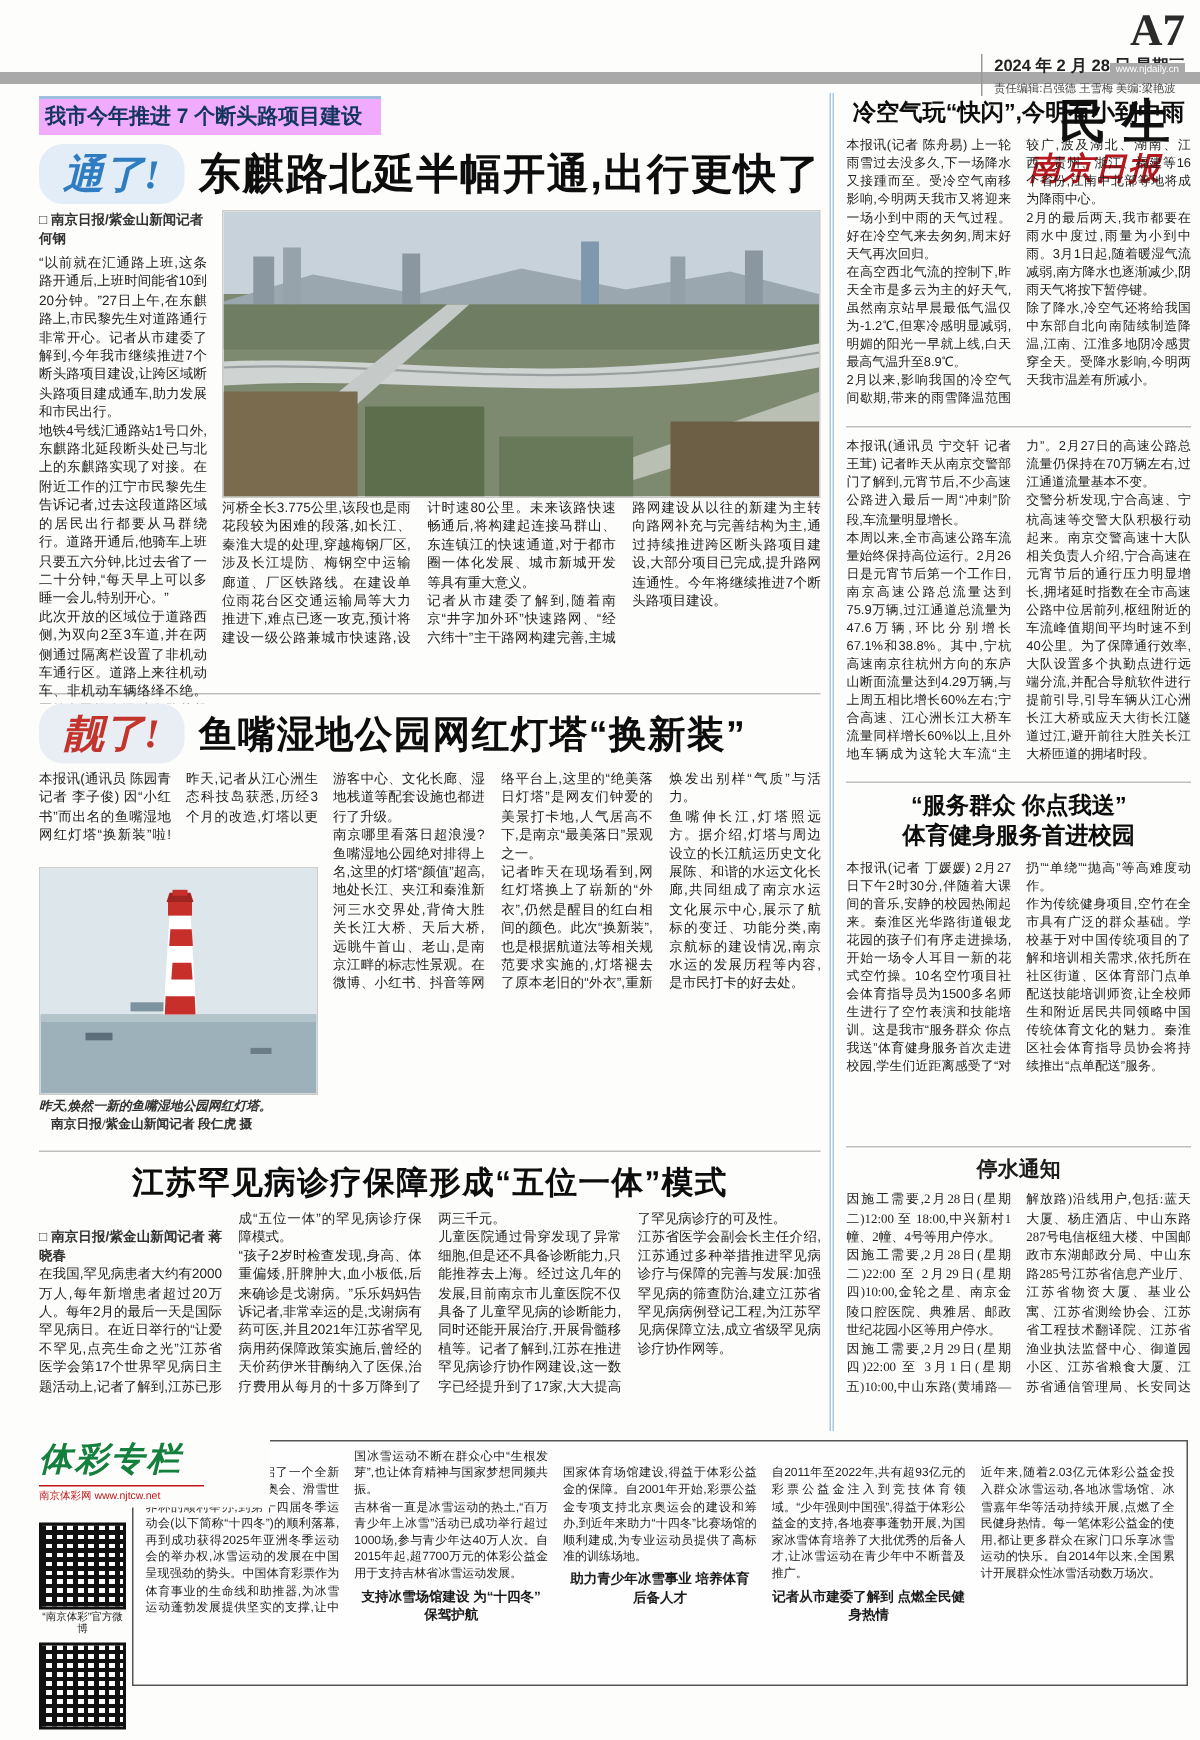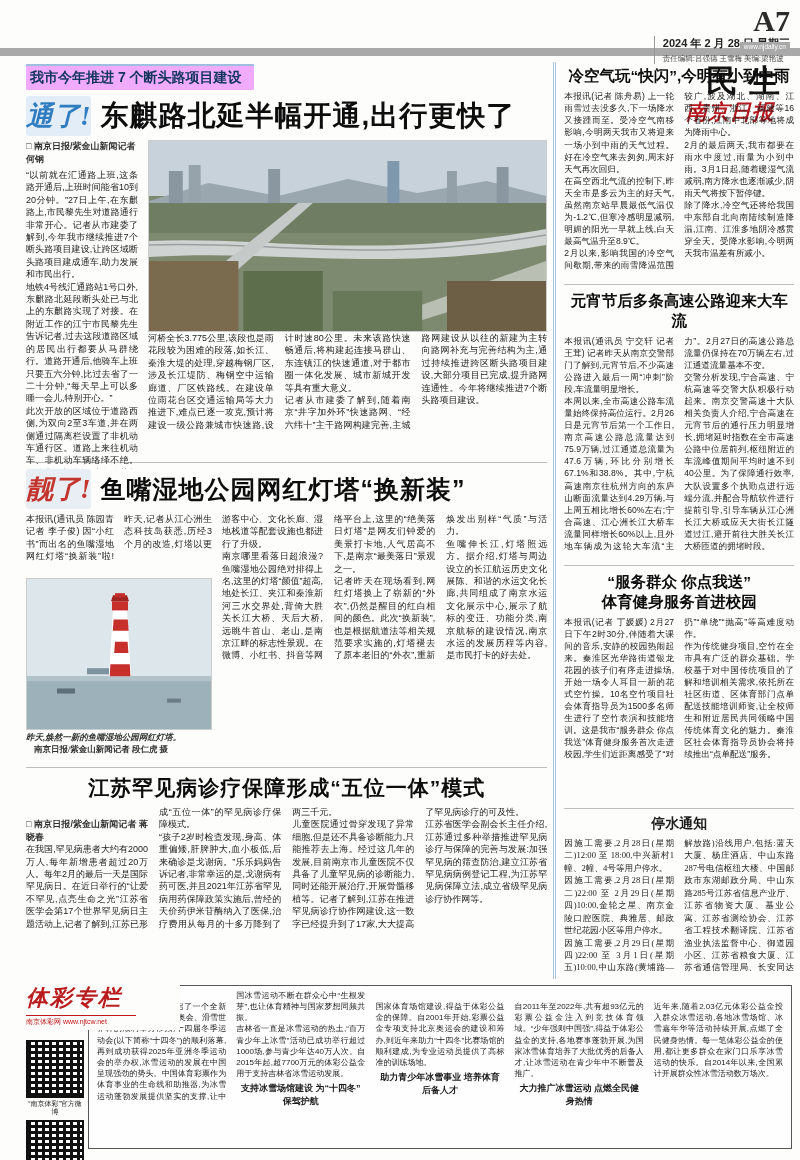--- a/index.html
+++ b/index.html
@@ -22,21 +22,21 @@
   .colR{width:230px;border-left:3px double #a9c7de;padding-left:8px;}
   .rule{border-top:1px solid #bfbfbf;margin:6px 0;}
   
   .body{font-size:9px;line-height:1.38;text-align:justify;color:#222;white-space:pre-line;overflow:hidden;}
   .byline{font-size:9px;font-weight:bold;color:#333;margin-bottom:3px;}
   
   .kicker{display:inline-block;background:#f0abfc;border-top:2px solid #9dbedd;color:#14365e;
           font-size:14px;font-weight:bold;padding:3px 12px 3px 4px;margin-top:2px;}
   .head-row{display:flex;align-items:center;margin:6px 0 4px 0;}
   .lead-script{font-family:"Liberation Serif",serif;font-style:italic;font-weight:bold;font-size:27px;
-               padding:2px 0;border-radius:3px;margin-right:10px;white-space:nowrap;}
+               padding:2px 16px;border-radius:16px;margin-right:10px;white-space:nowrap;}
   .lead-blue{color:#2f7dc0;background:#e3edf7;}
   .lead-red{color:#c2342c;background:#e9eef5;}
   .h1{font-size:28px;font-weight:900;color:#0d0d0d;letter-spacing:1px;white-space:nowrap;}
   .h1b{font-size:25px;font-weight:900;color:#0d0d0d;letter-spacing:1px;white-space:nowrap;}
   .main-grid{display:flex;}
   .main-c1{width:112px;height:316px;}
   .main-rt{flex:1;margin-left:10px;}
   .photo1{height:190px;border:1px solid #ccc;}
   .caprow{display:flex;justify-content:space-between;align-items:flex-start;margin:2px 0 3px 0;}
   .cap{font-family:"Liberation Serif",serif;font-size:8.5px;font-weight:bold;font-style:italic;color:#333;}
@@ -58,21 +58,21 @@
   .body-sm{font-size:8.6px;line-height:1.4;}
   .water-title{text-align:center;font-size:14px;font-weight:900;margin:4px 0;}
   .water-body{font-family:"Liberation Serif",serif;font-size:8.6px;line-height:1.45;}
   
   .bottom{position:relative;margin:6px 8px 0 26px;height:172px;}
   .lotto-box{margin-left:62px;border:1px solid #555;height:164px;padding:4px 8px;box-sizing:border-box;background:#fefefe;}
   .lotto-title{text-align:center;font-size:25px;font-weight:900;letter-spacing:3px;margin:2px 0 5px 0;}
   .lotto-body{column-count:5;column-gap:10px;font-size:8px;line-height:1.4;text-align:justify;height:118px;overflow:hidden;white-space:pre-line;}
   .subhead{font-weight:900;font-size:9px;text-align:center;margin:3px 0;white-space:pre-line;}
   .lotto-logo{position:absolute;left:0;top:-4px;width:150px;background:#fdfdfc;padding:2px 4px 3px 0;}
-  .logo-green{color:#b91c1c;font-size:22px;font-weight:900;font-style:italic;letter-spacing:2px;}
+  .logo-green{color:#15803d;font-size:22px;font-weight:900;font-style:italic;letter-spacing:2px;}
   .logo-sub{color:#c01818;font-size:7px;border-top:1px solid #c01818;margin-top:2px;padding-top:1px;width:110px;}
   .qr-stack{position:absolute;left:0;top:52px;width:58px;text-align:center;}
   .qr{width:54px;height:54px;border:2px solid #111;margin:3px auto 2px auto;
       background:
         repeating-linear-gradient(0deg,#111 0 3px,transparent 3px 6px),
         repeating-linear-gradient(90deg,#111 0 3px,#fff 3px 7px);}
   .qr-label{font-size:7px;color:#222;line-height:1.2;}
   svg{display:block;}
 </style>
 </head>
@@ -196,21 +196,20 @@
         <div class="rh">冷空气玩“快闪”,今明有小到中雨</div>
         <div class="body body-sm cols2" style="height:188px;">本报讯(记者 陈舟易) 上一轮雨雪过去没多久,下一场降水又接踵而至。受冷空气南移影响,今明两天我市又将迎来一场小到中雨的天气过程。好在冷空气来去匆匆,周末好天气再次回归。
 在高空西北气流的控制下,昨天全市是多云为主的好天气,虽然南京站早晨最低气温仅为-1.2℃,但寒冷感明显减弱,明媚的阳光一早就上线,白天最高气温升至8.9℃。
 2月以来,影响我国的冷空气间歇期,带来的雨雪降温范围较广,波及湖北、湖南、江西、贵州、浙江、福建等16个省份,江南中北部等地将成为降雨中心。
 2月的最后两天,我市都要在雨水中度过,雨量为小到中雨。3月1日起,随着暖湿气流减弱,南方降水也逐渐减少,阴雨天气将按下暂停键。
 除了降水,冷空气还将给我国中东部自北向南陆续制造降温,江南、江淮多地阴冷感贯穿全天。受降水影响,今明两天我市温差有所减小。</div>
       </div>
       <div class="rule"></div>
 
       <div>
-        <div class="rh">元宵节后多条高速公路迎来大车流</div>
         <div class="body body-sm cols2" style="height:224px;">本报讯(通讯员 宁交轩 记者 王茸) 记者昨天从南京交警部门了解到,元宵节后,不少高速公路进入最后一周“冲刺”阶段,车流量明显增长。
 本周以来,全市高速公路车流量始终保持高位运行。2月26日是元宵节后第一个工作日,南京高速公路总流量达到75.9万辆,过江通道总流量为47.6万辆,环比分别增长67.1%和38.8%。其中,宁杭高速南京往杭州方向的东庐山断面流量达到4.29万辆,与上周五相比增长60%左右;宁合高速、江心洲长江大桥车流量同样增长60%以上,且外地车辆成为这轮大车流“主力”。2月27日的高速公路总流量仍保持在70万辆左右,过江通道流量基本不变。
 交警分析发现,宁合高速、宁杭高速等交警大队积极行动起来。南京交警高速十大队相关负责人介绍,宁合高速在元宵节后的通行压力明显增长,拥堵延时指数在全市高速公路中位居前列,枢纽附近的车流峰值期间平均时速不到40公里。为了保障通行效率,大队设置多个执勤点进行远端分流,并配合导航软件进行提前引导,引导车辆从江心洲长江大桥或应天大街长江隧道过江,避开前往大胜关长江大桥匝道的拥堵时段。</div>
       </div>
       <div class="rule"></div>
 
       <div>
         <div class="rh">
           <div>“服务群众 你点我送”</div>
           <div>体育健身服务首进校园</div>
@@ -234,21 +233,21 @@
     <div class="lotto-box">
       <div class="lotto-body">
         <span>2022年北京冬奥会开启了一个全新的冰雪运动时代。从冬奥会、滑雪世界杯的顺利举办,到第十四届冬季运动会(以下简称“十四冬”)的顺利落幕,再到成功获得2025年亚洲冬季运动会的举办权,冰雪运动的发展在中国呈现强劲的势头。中国体育彩票作为体育事业的生命线和助推器,为冰雪运动蓬勃发展提供坚实的支撑,让中国冰雪运动不断在群众心中“生根发芽”,也让体育精神与国家梦想同频共振。</span>
         <span>吉林省一直是冰雪运动的热土,“百万青少年上冰雪”活动已成功举行超过1000场,参与青少年达40万人次。自2015年起,超7700万元的体彩公益金用于支持吉林省冰雪运动发展。</span>
         <div class="subhead">支持冰雪场馆建设 为“十四冬”
 保驾护航</div>
         <span>国家体育场馆建设,得益于体彩公益金的保障。自2001年开始,彩票公益金专项支持北京奥运会的建设和筹办,到近年来助力“十四冬”比赛场馆的顺利建成,为专业运动员提供了高标准的训练场地。</span>
         <div class="subhead">助力青少年冰雪事业 培养体育
 后备人才</div>
         <span>自2011年至2022年,共有超93亿元的彩票公益金注入到竞技体育领域。“少年强则中国强”,得益于体彩公益金的支持,各地赛事蓬勃开展,为国家冰雪体育培养了大批优秀的后备人才,让冰雪运动在青少年中不断普及推广。</span>
-        <div class="subhead">大力推广冰雪运动 点燃全民健
+        <div class="subhead">记者从市建委了解到 点燃全民健
 身热情</div>
         <span>近年来,随着2.03亿元体彩公益金投入群众冰雪运动,各地冰雪场馆、冰雪嘉年华等活动持续开展,点燃了全民健身热情。每一笔体彩公益金的使用,都让更多群众在家门口乐享冰雪运动的快乐。自2014年以来,全国累计开展群众性冰雪活动数万场次。</span>
       </div>
     </div>
     <div class="lotto-logo">
       <div class="logo-green">体彩专栏</div>
       <div class="logo-sub">南京体彩网 www.njtcw.net</div>
     </div>
     <div class="qr-stack">
       <div class="qr"></div>

